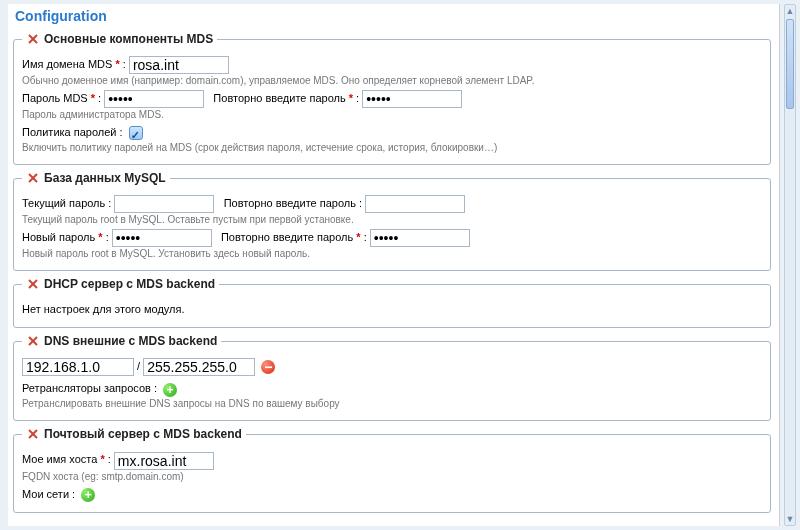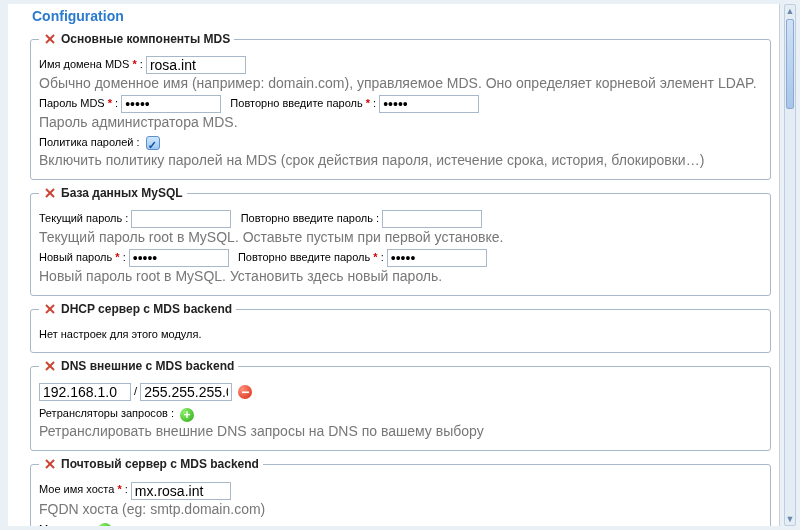--- a/index.html
+++ b/index.html
@@ -9,21 +9,21 @@
     background: #eaf1f6;
     color: #000;
     width: 800px;
     height: 530px;
     overflow: hidden;
     position: relative;
   }
   .page {
     background: #fff;
     margin: 4px 20px 4px 8px;
-    padding: 0 8px 8px 22px;
+    padding: 0 8px 8px 5px;
     border-right: 1px solid #c8d0d8;
     height: 522px;
     overflow: hidden;
   }
   .title {
     color: #2a7bcf;
     font-weight: bold;
     font-size: 14px;
     padding: 4px 0 2px 2px;
   }
@@ -44,33 +44,33 @@
     gap: 4px;
   }
   .rowline {
     margin: 3px 0 1px 0;
     line-height: 18px;
   }
   .lbl { color: #000; }
   .req { color: #d60000; font-weight: bold; }
   .help {
     color: #777;
-    font-size: 14px;
+    font-size: 10px;
     margin: 1px 0 3px 0;
     display: block;
   }
   input[type=text], input[type=password] {
     border: 1px solid #a8b8c8;
     height: 18px;
     padding: 1px 3px;
     font-size: 14px;
     vertical-align: middle;
   }
   input.med { width: 100px; }
-  input.med2 { width: 92px; }
+  input.med2 { width: 112px; }
   .chk {
     display: inline-block;
     width: 14px; height: 14px;
     border: 1px solid #5a8fc8;
     border-radius: 3px;
     background: linear-gradient(#cfe6ff,#9fc8f8);
     vertical-align: middle;
     position: relative;
   }
   .chk::after {

